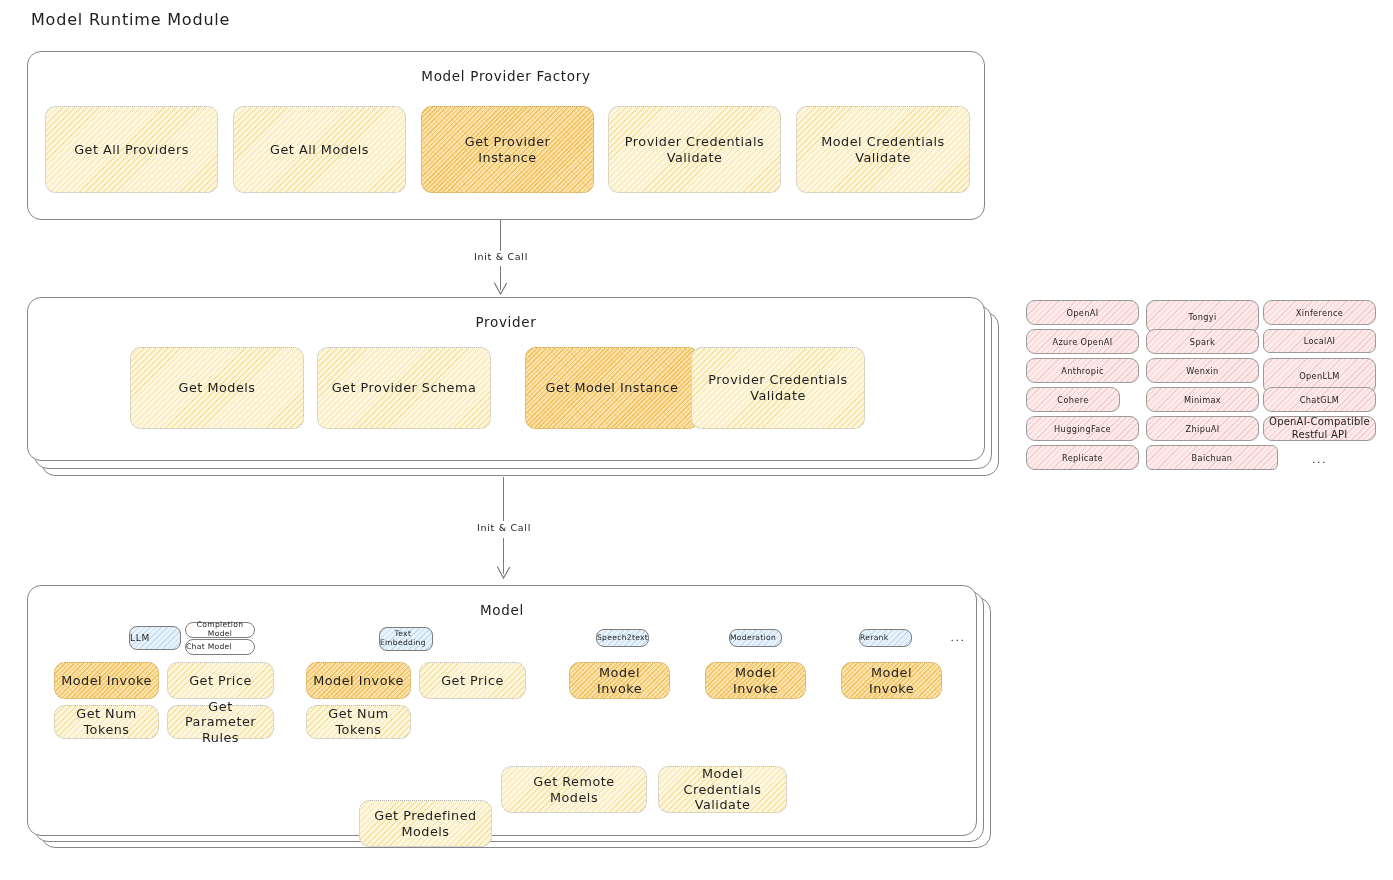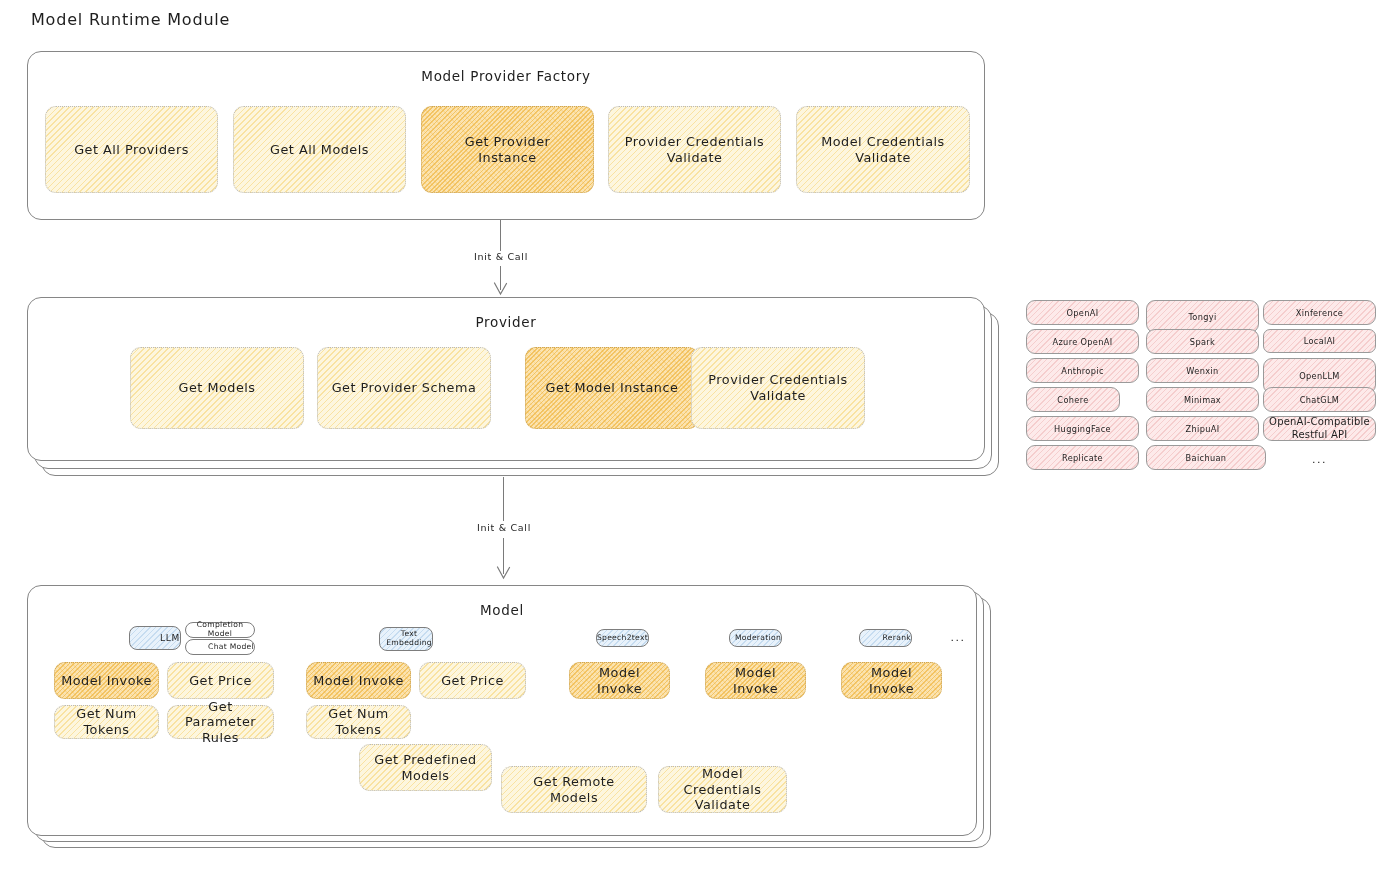--- a/index.html
+++ b/index.html
@@ -106,21 +106,21 @@
   .ellipsis-txt {
     position: absolute; text-align: center;
     font-size: 11px; color: #1e1e1e; letter-spacing: 1.5px;
   }
 
   
   .badge {
     position: absolute;
     border: 1.1px solid #7d7d7d;
     border-radius: 8px;
-    display: flex; align-items: center; justify-content: flex-end;
+    display: flex; align-items: center; justify-content: flex-start;
     text-align: center;
   }
   .badge.blue {
     background-color: #e8f2fb;
     background-image: repeating-linear-gradient(
         -45deg,
         rgba(120,170,215,.30) 0px,
         rgba(120,170,215,.30) 1px,
         rgba(120,170,215,0) 1px,
         rgba(120,170,215,0) 4px);
@@ -223,21 +223,21 @@
     </div>
   <div class="pill" style="left:1146px; top:358px; width:113px; height:25px;">
     <span class="hw lbl">Wenxin</span>
     </div>
   <div class="pill" style="left:1146px; top:387px; width:113px; height:25px;">
     <span class="hw lbl">Minimax</span>
     </div>
   <div class="pill" style="left:1146px; top:416px; width:113px; height:25px;">
     <span class="hw lbl">ZhipuAI</span>
     </div>
-  <div class="pill" style="left:1146px; top:445px; width:120px; height:25px;">
+  <div class="pill" style="left:1146px; top:445px; width:132px; height:25px;border-radius:6px;">
     <span class="hw lbl">Baichuan</span>
     </div>
 
   <div class="pill" style="left:1263px; top:300px; width:113px; height:25px;">
     <span class="hw lbl">Xinference</span>
     </div>
   <div class="pill" style="left:1263px; top:329px; width:113px; height:24px;border-radius:7px;">
     <span class="hw lbl">LocalAI</span>
     </div>
   <div class="pill" style="left:1263px; top:358px; width:113px; height:36px;">
@@ -317,21 +317,21 @@
 
   <div class="badge blue" style="left:859px; top:629px; width:53px; height:18px;">
     <span class="hw lbl">Rerank</span>
   </div>
   <div class="node orange" style="left:841px; top:662px; width:101px; height:37px;">
     <span class="hw lbl">Model Invoke</span>
     </div>
 
   <div class="ellipsis-txt hw" style="left:944px; top:631px; width:28px;">...</div>
 
-  <div class="node yellow" style="left:359px; top:744px; width:133px; height:47px;">
+  <div class="node yellow" style="left:359px; top:800px; width:133px; height:47px;">
     <span class="hw lbl">Get Predefined
 Models</span>
     </div>
   <div class="node yellow" style="left:501px; top:766px; width:146px; height:47px;">
     <span class="hw lbl">Get Remote Models</span>
     </div>
   <div class="node yellow" style="left:658px; top:766px; width:129px; height:47px;">
     <span class="hw lbl">Model Credentials
 Validate</span>
     </div>

